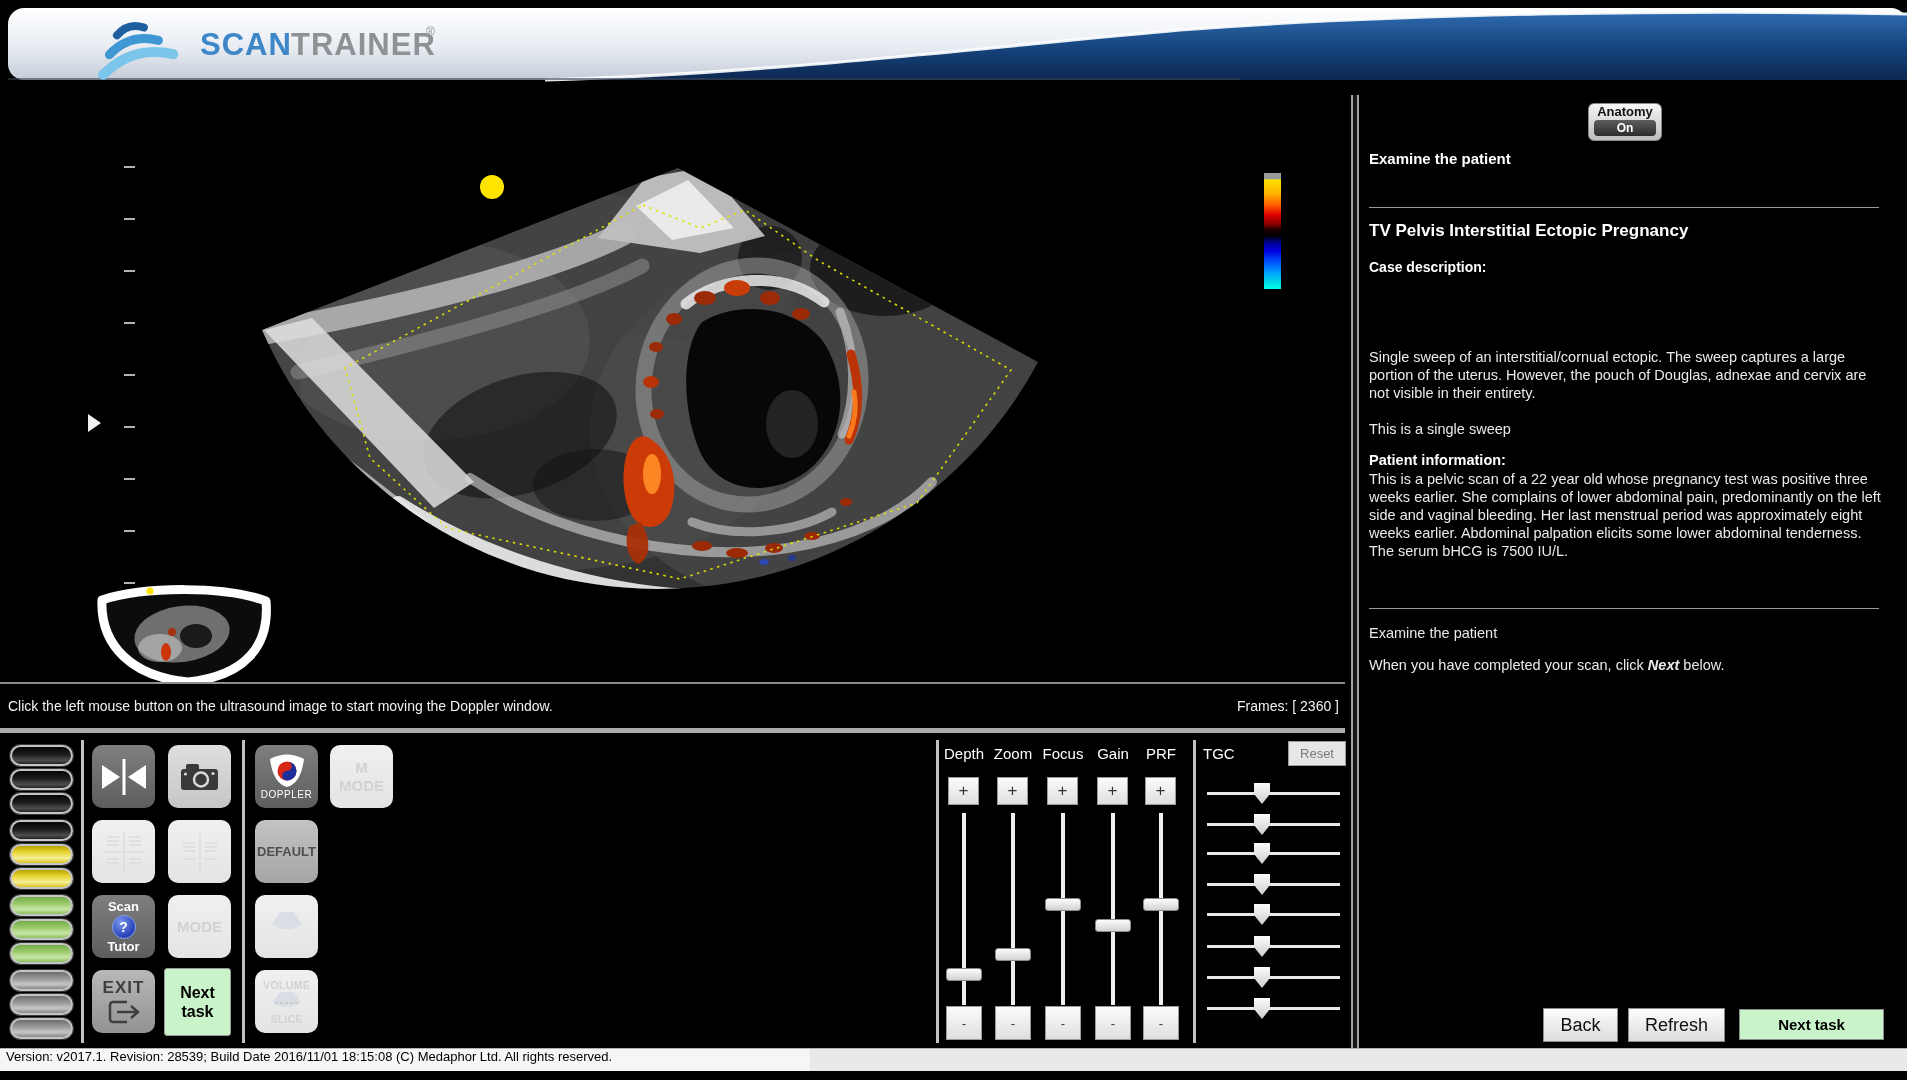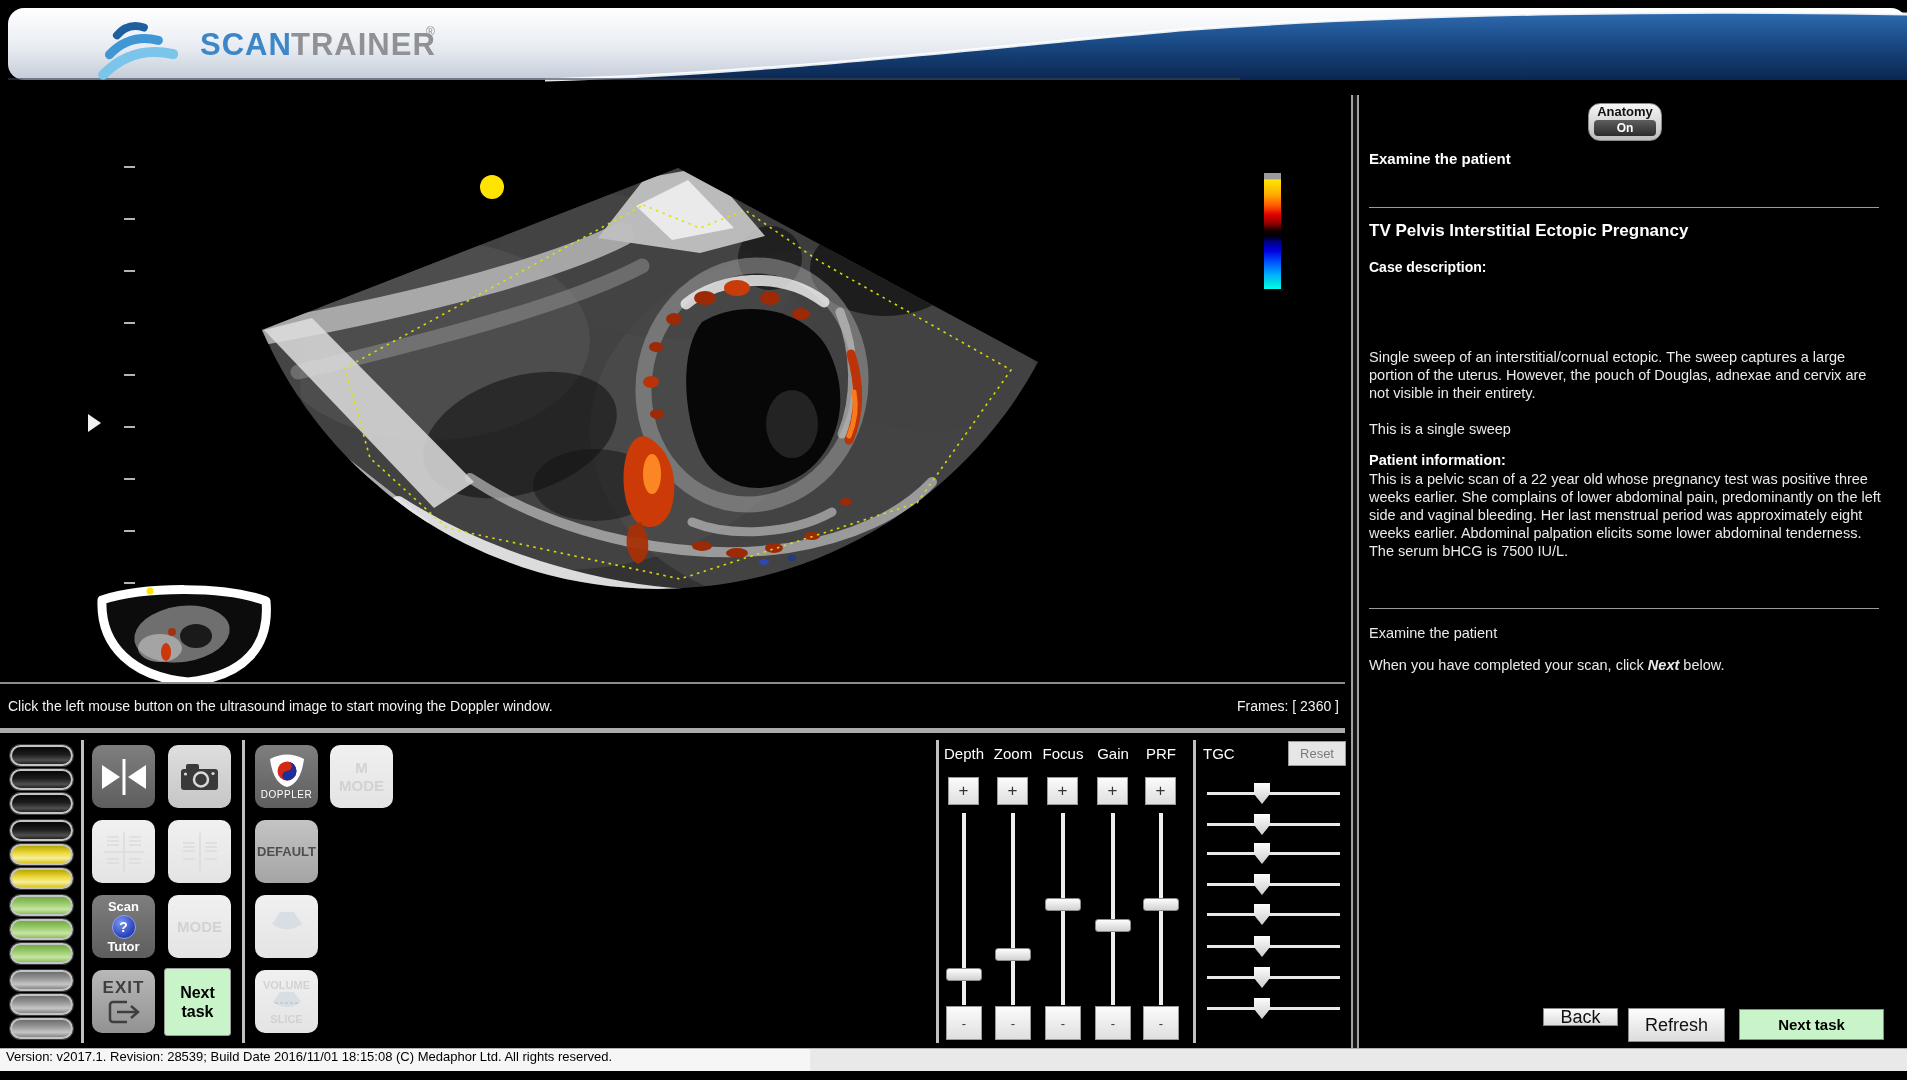--- a/index.html
+++ b/index.html
@@ -50,21 +50,21 @@
   .track { width:4px; background:#efefef; }
   .vthumb { width:36px; height:13px; background:linear-gradient(180deg,#fdfdfd,#d2d2d2); border:1px solid #8a8a8a; border-radius:3px; }
   .tgc-line { left:1207px; width:133px; height:3px; background:#e8e8e8; }
   .tgc-thumb { left:1254px; width:16px; height:21px; background:linear-gradient(180deg,#fcfcfc,#cdcdcd); clip-path:polygon(0 0,100% 0,100% 52%,50% 100%,0 52%); }
   #reset-btn { left:1288px; top:8px; width:58px; height:25px; background:#e6e6e6; border:1px solid #9a9a9a; color:#7a7a7a; font-size:13px; display:flex; align-items:center; justify-content:center; }
   #tgc-label { left:1203px; top:12px; color:#fff; font-size:15px; }
 
   
   #main-divider { left:1351px; top:95px; width:8px; height:953px; background:#161616; border-left:2px solid #a2a2a2; border-right:2px solid #a2a2a2; }
   #right-panel { left:1359px; top:95px; width:548px; height:953px; background:#000; color:#e8e8e8; }
-  #anatomy-btn { left:229px; top:8px; width:74px; height:38px; border:1px solid #8a8a8a; border-radius:12px; background:linear-gradient(180deg,#f6f6f6,#bdbdbd); text-align:center; }
+  #anatomy-btn { left:229px; top:8px; width:74px; height:38px; border:1px solid #8a8a8a; border-radius:6px; background:linear-gradient(180deg,#f6f6f6,#bdbdbd); text-align:center; }
   #anatomy-btn .a-label { font-size:13px; font-weight:bold; color:#111; line-height:16px; }
   #anatomy-btn .a-state { margin:0 5px; height:16px; border-radius:4px; background:linear-gradient(180deg,#5e5e5e,#2c2c2c); color:#fff; font-size:12px; font-weight:bold; line-height:16px; }
   .rp-h { font-weight:bold; color:#fff; font-size:15px; }
   .rp-sep { height:1px; background:#9a9a9a; width:510px; left:10px; }
   .rp-p { left:10px; width:516px; font-size:14.5px; line-height:18px; color:#eaeaea; }
   .rp-btn { background:linear-gradient(180deg,#fdfdfd,#dcdcdc); border:1px solid #8a8a8a; box-shadow:inset 0 1px 0 #fff; color:#111; font-size:18px; display:flex; align-items:center; justify-content:center; }
   #next-task-btn { background:#c9f3c9; border:1px solid #8a8a8a; color:#000; font-weight:bold; font-size:15px; display:flex; align-items:center; justify-content:center; }
 
   
   #version-bar { left:0; top:1048px; width:1907px; height:23px; border-top:1px solid #b0b0b0;
@@ -399,21 +399,21 @@
 
     <div class="abs rp-h" style="left:10px;top:357px;font-size:14.5px">Patient information:</div>
     <div class="abs rp-p" style="top:375px">This is a pelvic scan of a 22 year old whose pregnancy test was positive three weeks earlier. She complains of lower abdominal pain, predominantly on the left side and vaginal bleeding. Her last menstrual period was approximately eight weeks earlier. Abdominal palpation elicits some lower abdominal tenderness. The serum bHCG is 7500 IU/L.</div>
 
     <div class="abs rp-sep" style="top:513px"></div>
     <div class="abs rp-p" style="top:529px">Examine the patient</div>
     <div class="abs rp-p" style="top:561px">
       <span>When you have completed your scan, click </span><span style="font-weight:bold;font-style:italic">Next</span><span> below.</span>
     </div>
 
-    <div class="abs rp-btn" style="left:184px;top:913px;width:75px;height:18px">
+    <div class="abs rp-btn" style="left:184px;top:913px;width:75px;height:34px">
         <span>Back</span>
       </div>
     <div class="abs rp-btn" style="left:269px;top:913px;width:97px;height:34px">
         <span>Refresh</span>
       </div>
     <div class="abs" id="next-task-btn" style="left:380px;top:914px;width:145px;height:31px">
         <span>Next task</span>
       </div>
   </div>
 

